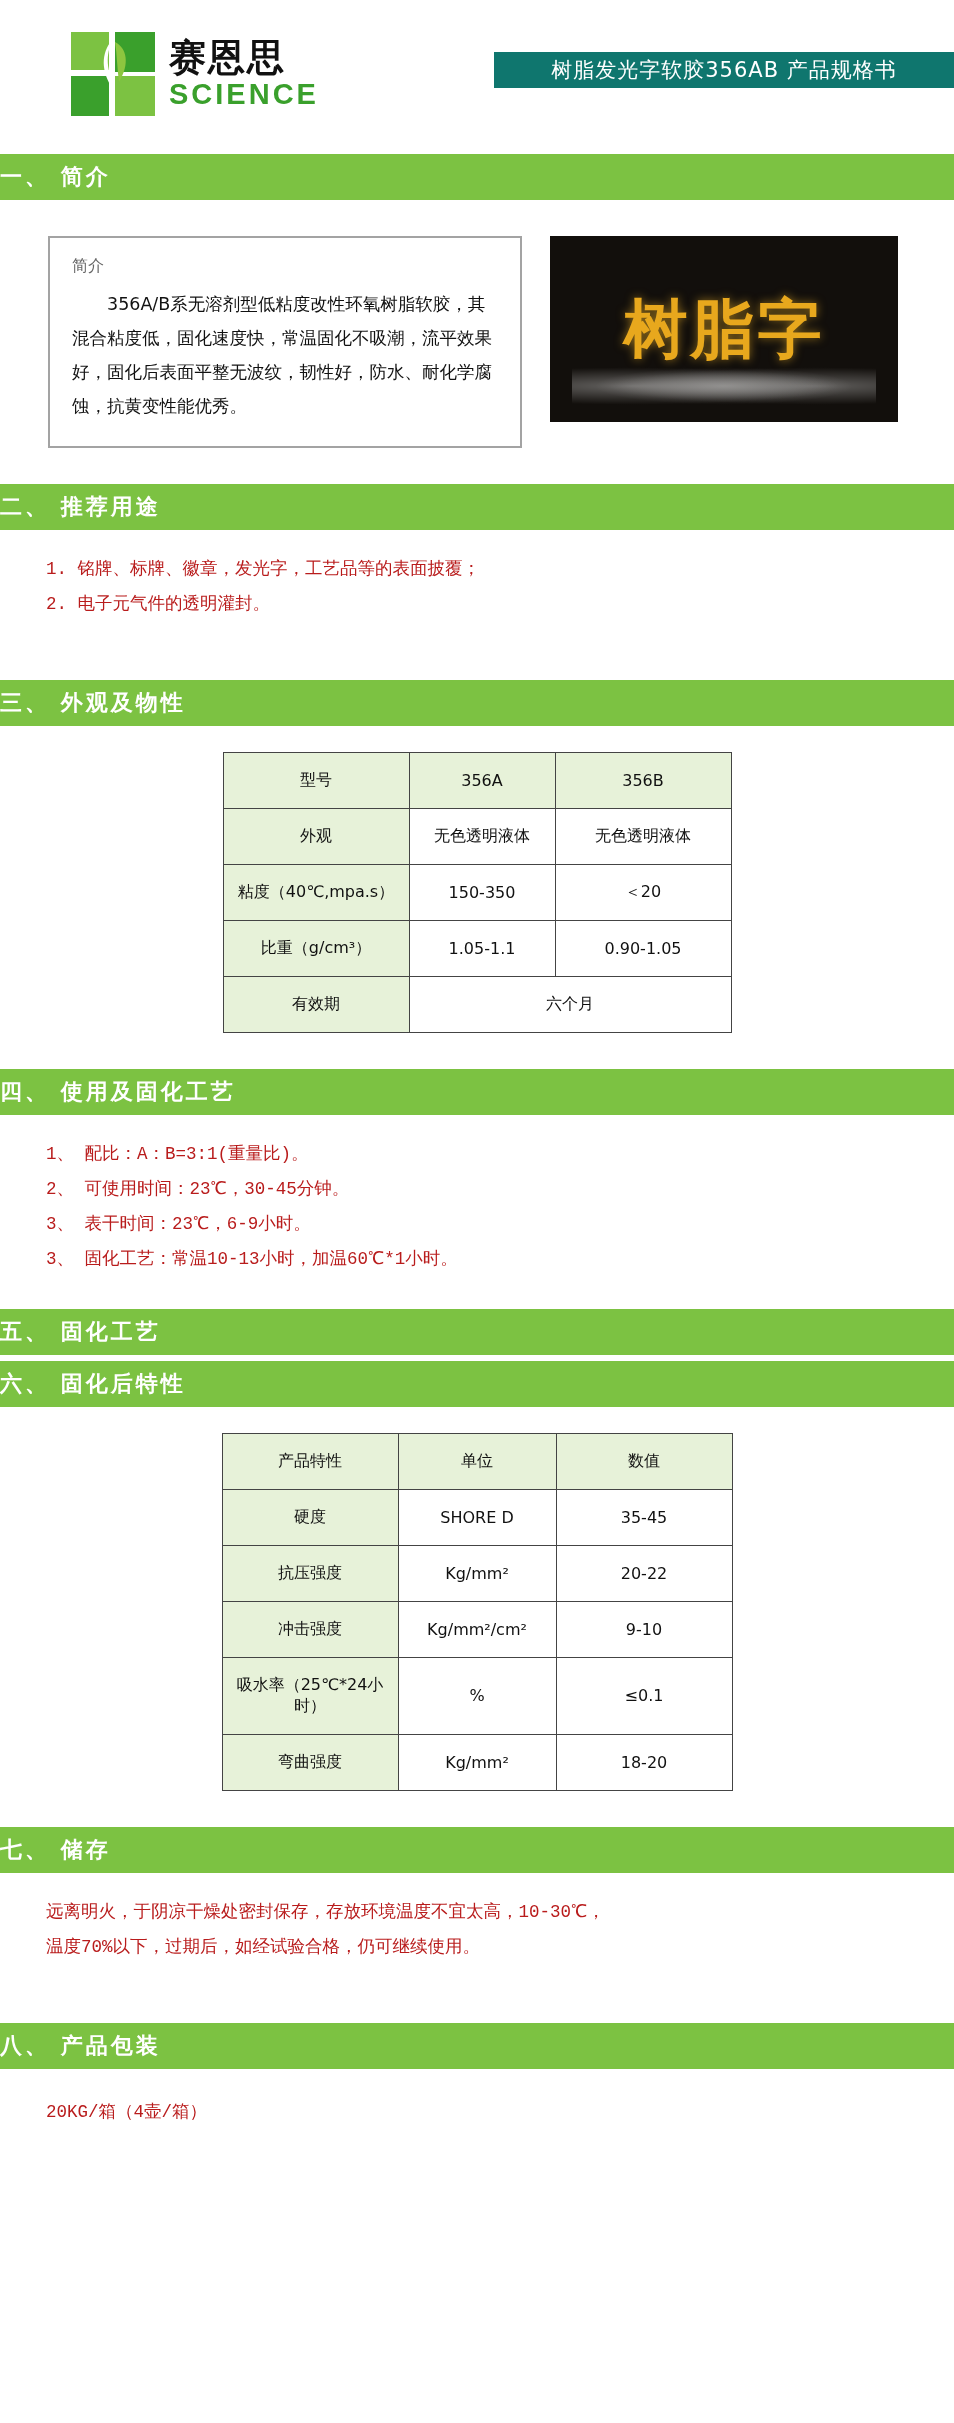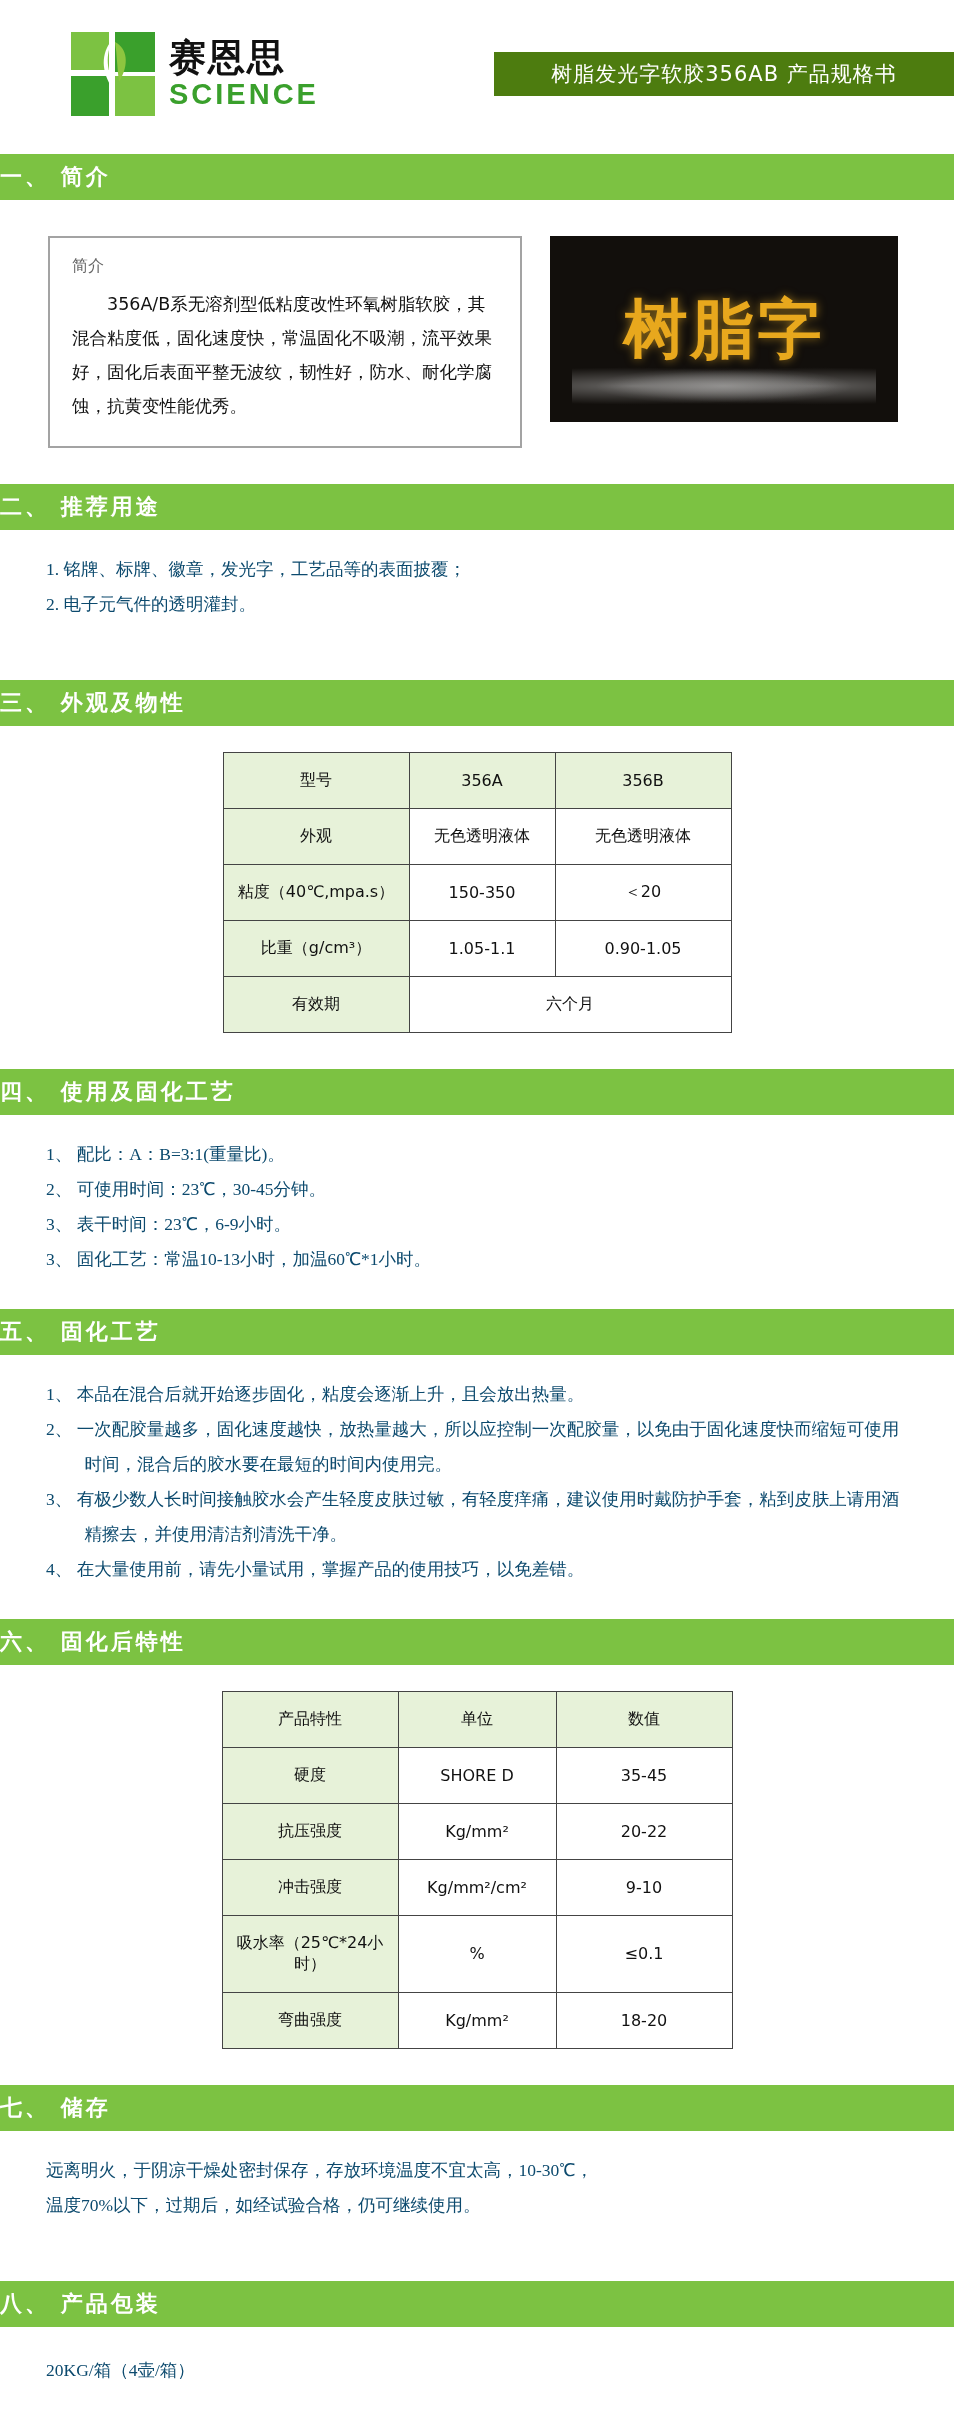--- a/index.html
+++ b/index.html
@@ -61,23 +61,23 @@
   .logo-en {
     font-size: 29px;
     font-weight: bold;
     letter-spacing: 3px;
     color: #3aa02c;
     margin-top: 4px;
   }
   .title-bar {
     position: absolute;
     right: 0; top: 52px;
-    background: #4d7c0f;
+    background: #0f766e;
     color: #fff;
-    height: 44px;
+    height: 36px;
     min-width: 460px;
     display: flex;
     align-items: center;
     justify-content: center;
     padding: 0 18px;
     font-size: 21px;
     letter-spacing: 1px;
     font-family: "DejaVu Sans", "Liberation Sans", sans-serif;
   }
 
@@ -155,22 +155,22 @@
     bottom: 14px; left: 22px; right: 22px;
     height: 44px;
     background: radial-gradient(ellipse at 20% 50%, rgba(255,255,255,0.35), rgba(255,255,255,0) 60%),
                 radial-gradient(ellipse at 50% 50%, rgba(255,255,255,0.30), rgba(255,255,255,0) 60%),
                 radial-gradient(ellipse at 80% 50%, rgba(255,255,255,0.32), rgba(255,255,255,0) 60%);
     pointer-events: none;
   }
   .list-line {
     font-size: 17.5px;
     line-height: 2.0;
-    color: #0c4a6e;
-    font-family: Liberation Serif, serif;
+    color: #b91c1c;
+    font-family: Liberation Mono, monospace;
   }
   .hang {
     padding-left: 2.2em;
     text-indent: -2.2em;
   }
 
   
   .table-wrap { display: flex; justify-content: center; padding: 26px 0 30px 0; }
   table.spec {
     border-collapse: collapse;
@@ -275,26 +275,20 @@
 
   <div class="section-bar">四、 使用及固化工艺</div>
   <div class="section-body">
     <div class="list-line hang">1、 配比：A：B=3:1(重量比)。</div>
     <div class="list-line hang">2、 可使用时间：23℃，30-45分钟。</div>
     <div class="list-line hang">3、 表干时间：23℃，6-9小时。</div>
     <div class="list-line hang">3、 固化工艺：常温10-13小时，加温60℃*1小时。</div>
   </div>
 
   <div class="section-bar">五、 固化工艺</div>
-  <div class="section-body">
-    <div class="list-line hang">1、 本品在混合后就开始逐步固化，粘度会逐渐上升，且会放出热量。</div>
-    <div class="list-line hang">2、 一次配胶量越多，固化速度越快，放热量越大，所以应控制一次配胶量，以免由于固化速度快而缩短可使用时间，混合后的胶水要在最短的时间内使用完。</div>
-    <div class="list-line hang">3、 有极少数人长时间接触胶水会产生轻度皮肤过敏，有轻度痒痛，建议使用时戴防护手套，粘到皮肤上请用酒精擦去，并使用清洁剂清洗干净。</div>
-    <div class="list-line hang">4、 在大量使用前，请先小量试用，掌握产品的使用技巧，以免差错。</div>
-  </div>
 
   <div class="section-bar">六、 固化后特性</div>
   <div class="table-wrap">
     <table class="spec t2">
       <tbody>
           <tr>
         <td class="hdr c0">产品特性</td>
         <td class="hdr c1">单位</td>
         <td class="hdr c2">数值</td>
       </tr>

